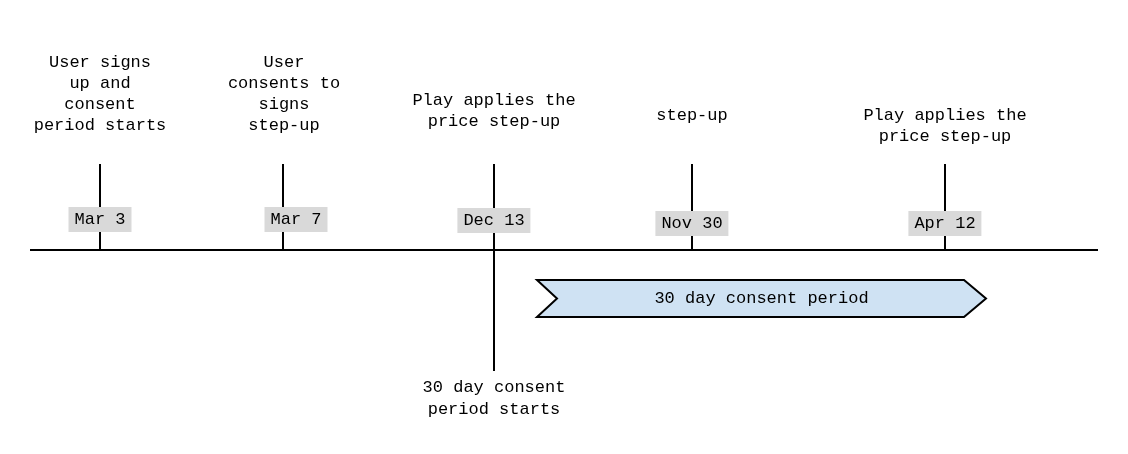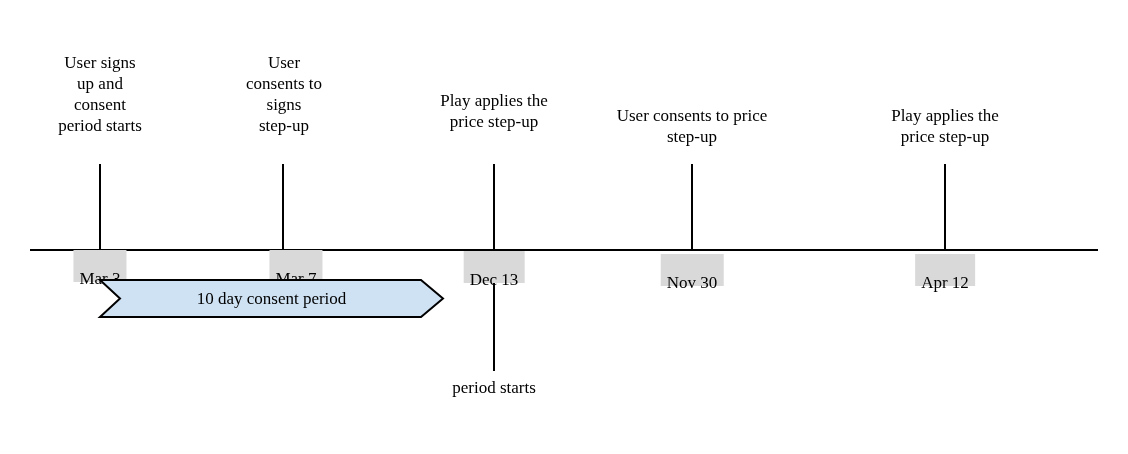--- a/index.html
+++ b/index.html
@@ -10,21 +10,21 @@
     --banner-fill: #cfe2f3;
     --banner-border: #000000;
   }
   * { margin: 0; padding: 0; box-sizing: border-box; }
   html, body { background: #ffffff; }
   .stage {
     position: relative;
     width: 1108px;
     height: 454px;
     background: var(--background);
-    font-family: Liberation Serif, serif;
+    font-family: Liberation Mono, monospace;
     color: var(--text);
     overflow: hidden;
   }
   .axis {
     position: absolute;
     left: 30px; top: 249px;
     width: 1068px; height: 2px;
     background: var(--line);
   }
   .tick {
@@ -46,25 +46,24 @@
     font-size: 17px;
     line-height: 21px;
     white-space: nowrap;
   }
   .date-label {
     position: absolute;
     transform: translateX(-50%);
     top: 207px;
     height: 25px;
     line-height: 25px;
-    padding: 16px 6px;
+    padding: 0 6px;
     background: var(--date-bg);
     font-size: 17px;
     white-space: nowrap;
-    margin-top: 43px;
   }
   .banner {
     position: absolute;
     top: 280px;
     height: 37px;
   }
   .banner svg {
     position: absolute;
     left: 0; top: 0;
     overflow: visible;
@@ -121,38 +120,38 @@
 
   <div class="event-title" style="left:494px; top:90px">
     <div>Play applies the</div>
     <div>price step-up</div>
   </div>
   <div class="tick" style="left:493px"></div>
   <div class="descender" style="left:493px"></div>
   <div class="date-label" style="left:494px; top:208px">Dec 13</div>
 
   <div class="event-title" style="left:692px; top:105px">
-    <div>User consents to price</div>
     <div>step-up</div>
   </div>
   <div class="tick" style="left:691px"></div>
   <div class="date-label" style="left:692px; top:211px">Nov 30</div>
 
   <div class="event-title" style="left:945px; top:105px">
     <div>Play applies the</div>
     <div>price step-up</div>
   </div>
   <div class="tick" style="left:944px"></div>
   <div class="date-label" style="left:945px; top:211px">Apr 12</div>
 
-  <div class="banner" style="left:100px; width:343px">
-    <svg width="343" height="37" viewBox="0 0 343 37">
-      <polygon points="0,0 321,0 343,18.5 321,37 0,37 20,18.5"></polygon>
+
+  <div class="banner" style="left:537px; width:449px">
+    <svg width="449" height="37" viewBox="0 0 449 37">
+      <polygon points="0,0 427,0 449,18.5 427,37 0,37 20,18.5"></polygon>
     </svg>
-    <div class="banner-label">10 day consent period</div>
+    <div class="banner-label">30 day consent period</div>
   </div>
 
-
   <div class="note" style="left:494px; top:377px">
+    <div>30 day consent</div>
     <div>period starts</div>
   </div>
 
 </div>
 
 </body></html>

